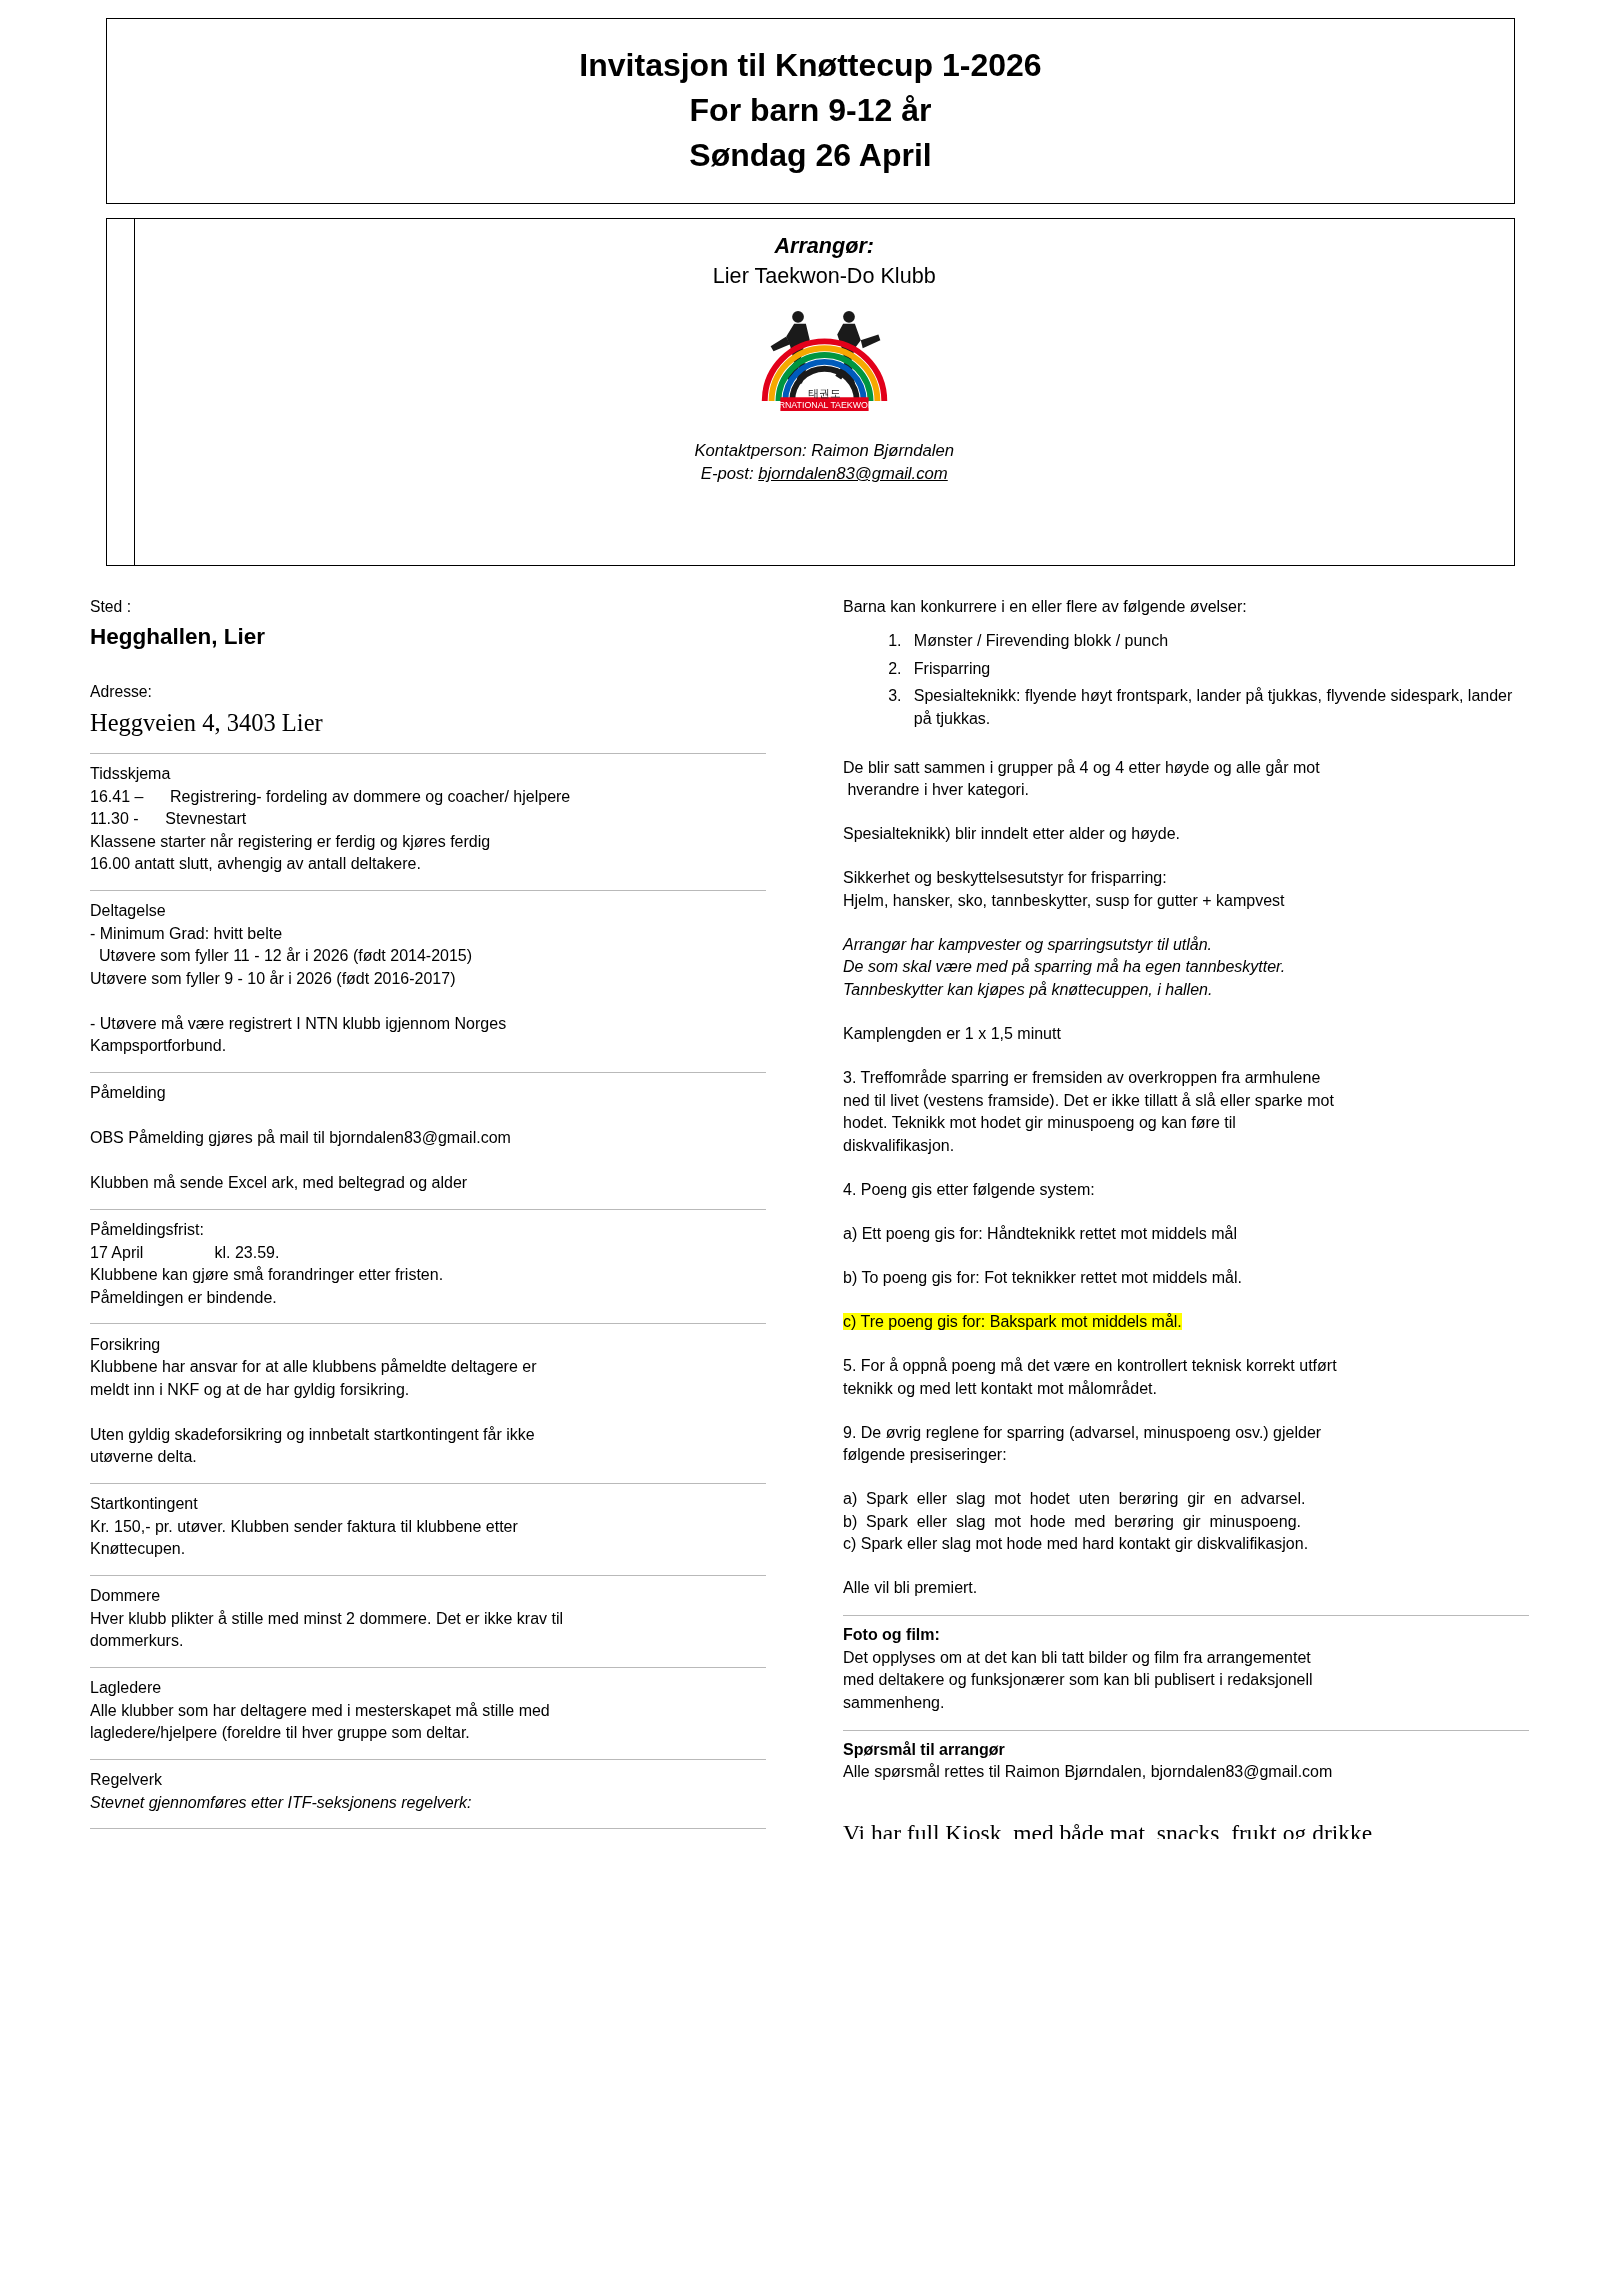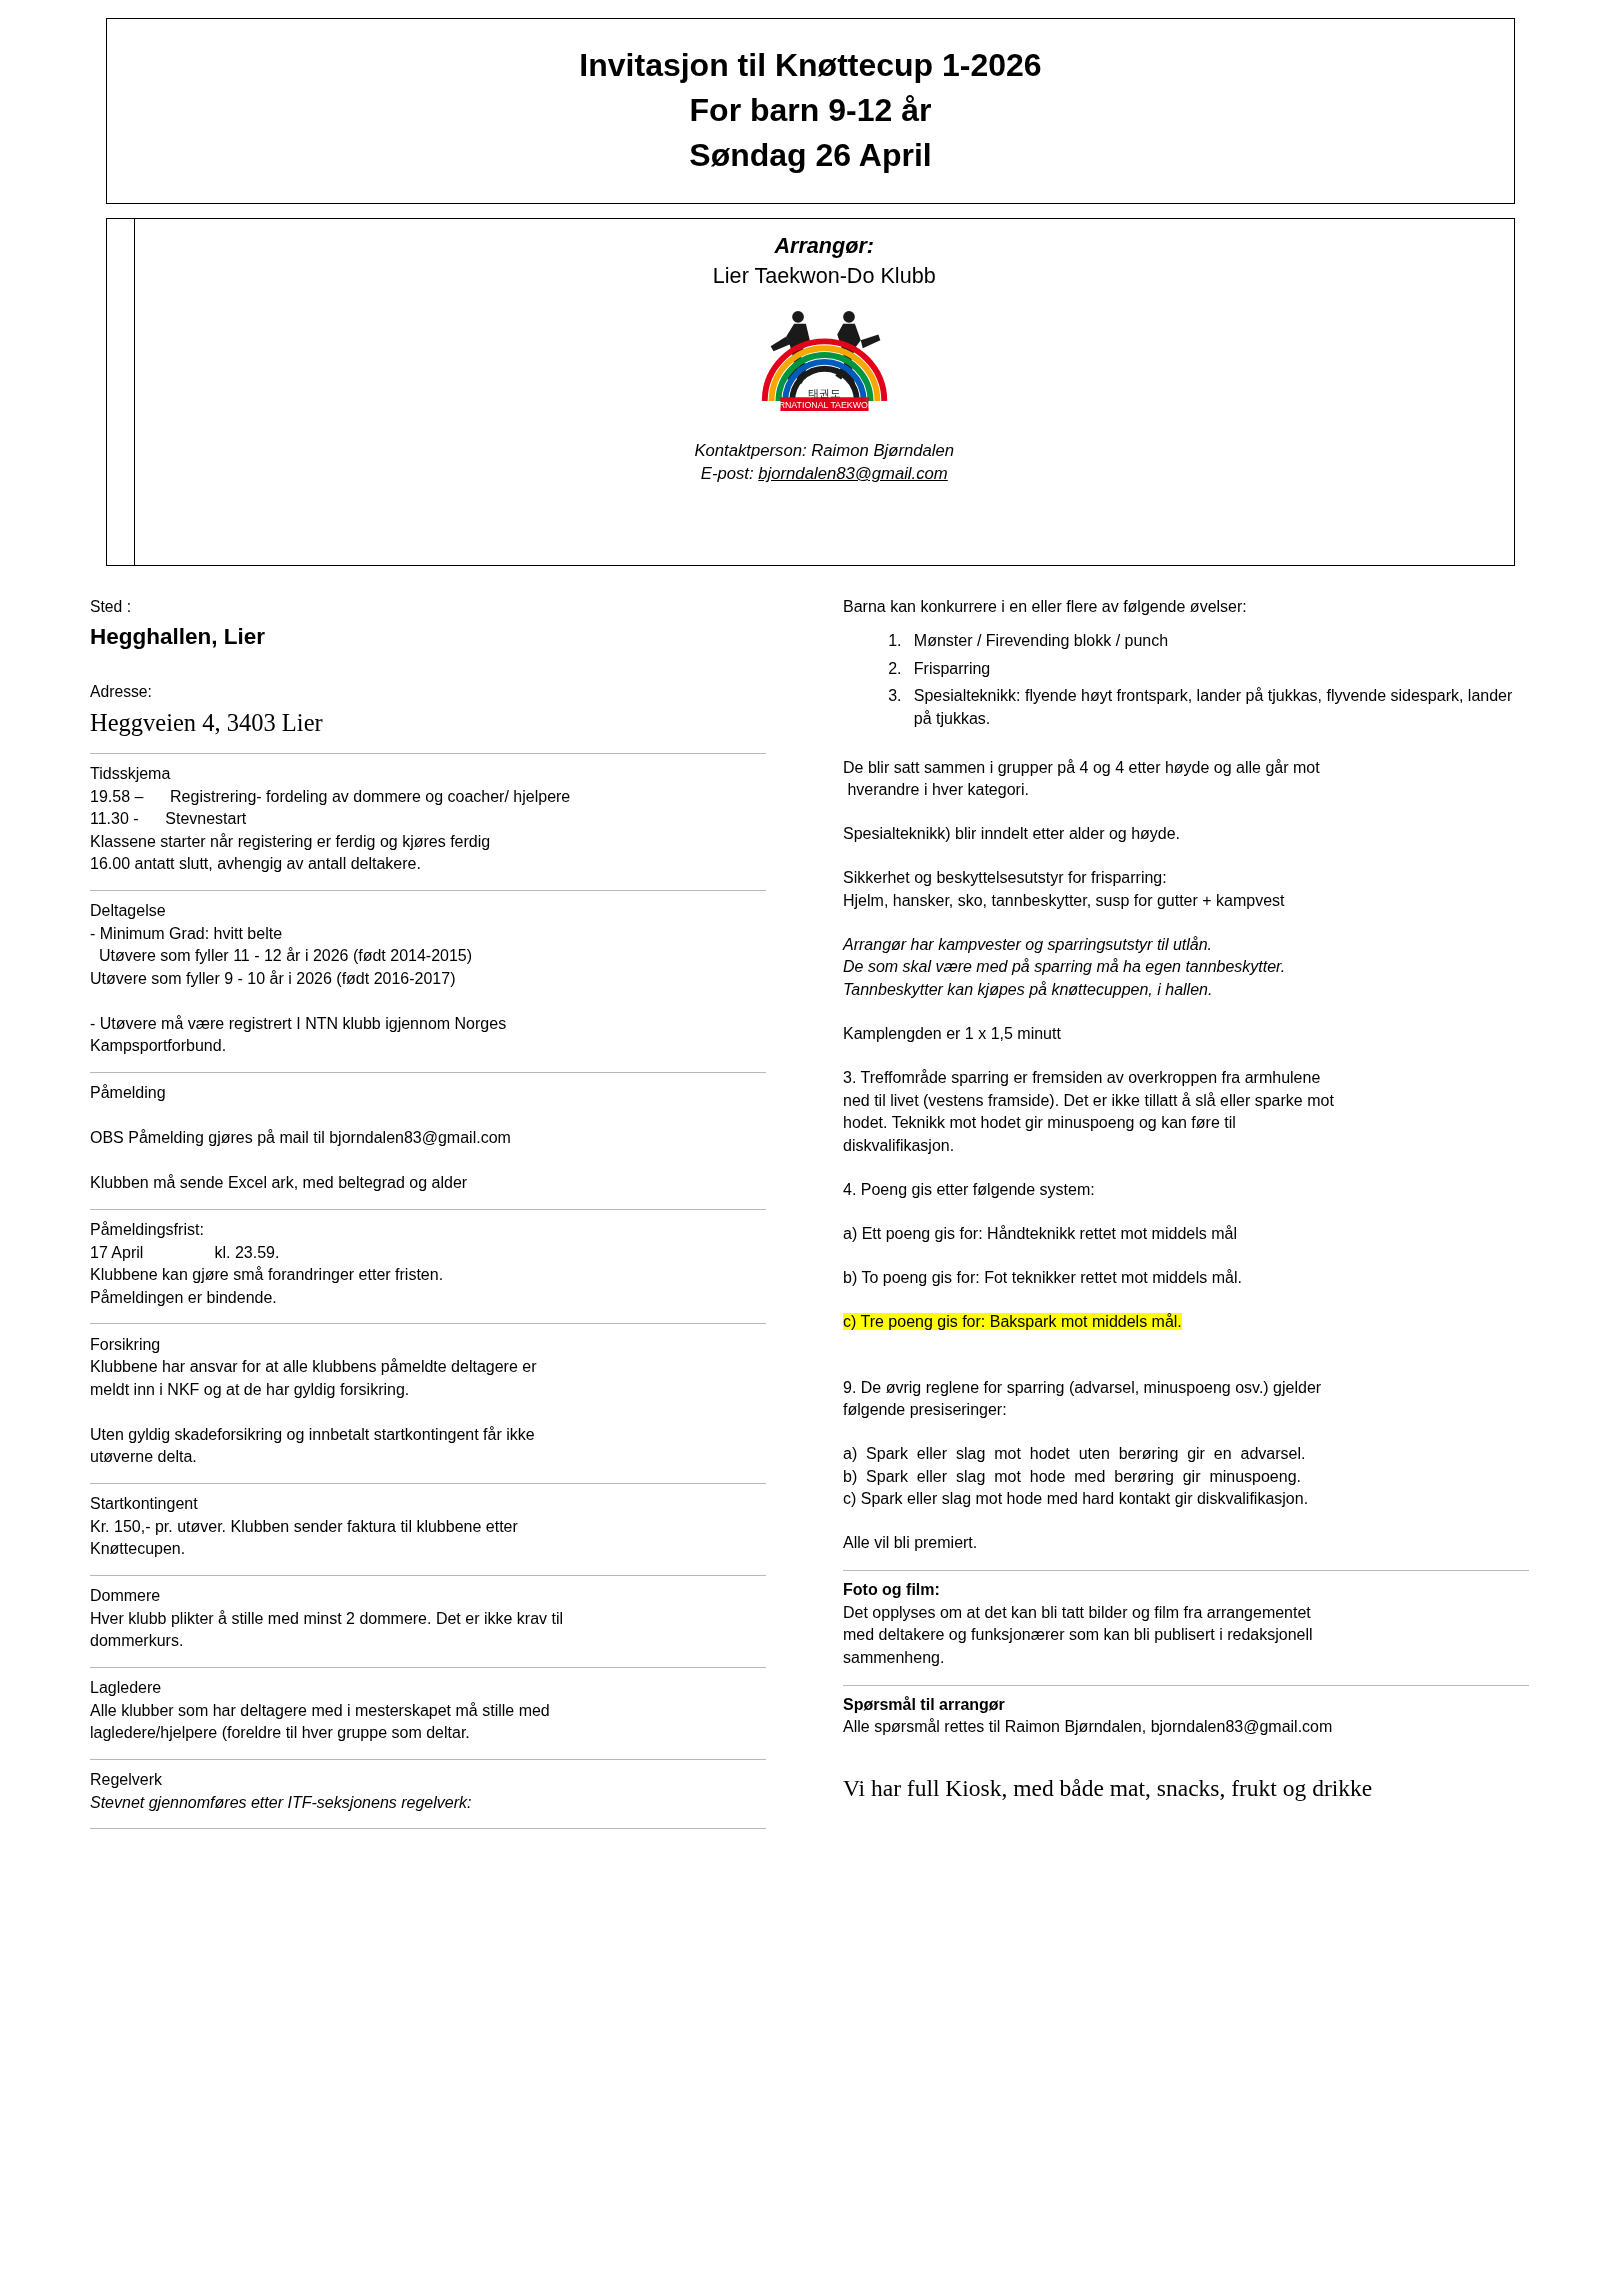--- a/index.html
+++ b/index.html
@@ -221,21 +221,21 @@
 
   <div class="col-left">
     <div class="sted-label">Sted :</div>
     <div class="sted-value">Hegghallen, Lier</div>
     <div class="adresse-label">Adresse:</div>
     <div class="adresse-value">Heggveien 4, 3403 Lier</div>
 
     <div id="left-sections">
         <hr class="hr">
         <div class="sec-title">Tidsskjema</div>
-        <div class="sec-body" style="white-space: pre;">19.58 –      Registrering- fordeling av dommere og coacher/ hjelpere</div>
+        <div class="sec-body" style="white-space: pre;">16.41 –      Registrering- fordeling av dommere og coacher/ hjelpere</div>
         <div class="sec-body" style="white-space: pre;">11.30 -      Stevnestart</div>
         <div class="sec-body" style="white-space: pre;">Klassene starter når registering er ferdig og kjøres ferdig</div>
         <div class="sec-body" style="white-space: pre;">16.00 antatt slutt, avhengig av antall deltakere.</div>
         <hr class="hr">
         <div class="sec-title">Deltagelse</div>
         <div class="sec-body" style="white-space: pre;">- Minimum Grad: hvitt belte</div>
         <div class="sec-body" style="white-space: pre;">  Utøvere som fyller 11 - 12 år i 2026 (født 2014-2015)</div>
         <div class="sec-body" style="white-space: pre;">Utøvere som fyller 9 - 10 år i 2026 (født 2016-2017)</div>
         <div class="sec-body">&nbsp;</div>
         <div class="sec-body" style="white-space: pre;">- Utøvere må være registrert I NTN klubb igjennom Norges</div>
@@ -326,20 +326,24 @@
         </div>
         <div class="r-gap"></div>
         <div class="r-text">
           <div style="white-space: pre;">b) To poeng gis for: Fot teknikker rettet mot middels mål.</div>
         </div>
         <div class="r-gap"></div>
         <div class="r-text">
           <div style="white-space: pre;"><span class="hl">c) Tre poeng gis for: Bakspark mot middels mål.</span></div>
         </div>
         <div class="r-gap"></div>
+        <div class="r-text">
+          <div style="white-space: pre;">5. For å oppnå poeng må det være en kontrollert teknisk korrekt utført</div>
+          <div style="white-space: pre;">teknikk og med lett kontakt mot målområdet.</div>
+        </div>
         <div class="r-gap"></div>
         <div class="r-text">
           <div style="white-space: pre;">9. De øvrig reglene for sparring (advarsel, minuspoeng osv.) gjelder</div>
           <div style="white-space: pre;">følgende presiseringer:</div>
         </div>
         <div class="r-gap"></div>
         <div class="r-text">
           <div style="white-space: pre;">a)  Spark  eller  slag  mot  hodet  uten  berøring  gir  en  advarsel.</div>
           <div style="white-space: pre;">b)  Spark  eller  slag  mot  hode  med  berøring  gir  minuspoeng.</div>
           <div style="white-space: pre;">c) Spark eller slag mot hode med hard kontakt gir diskvalifikasjon.</div>

